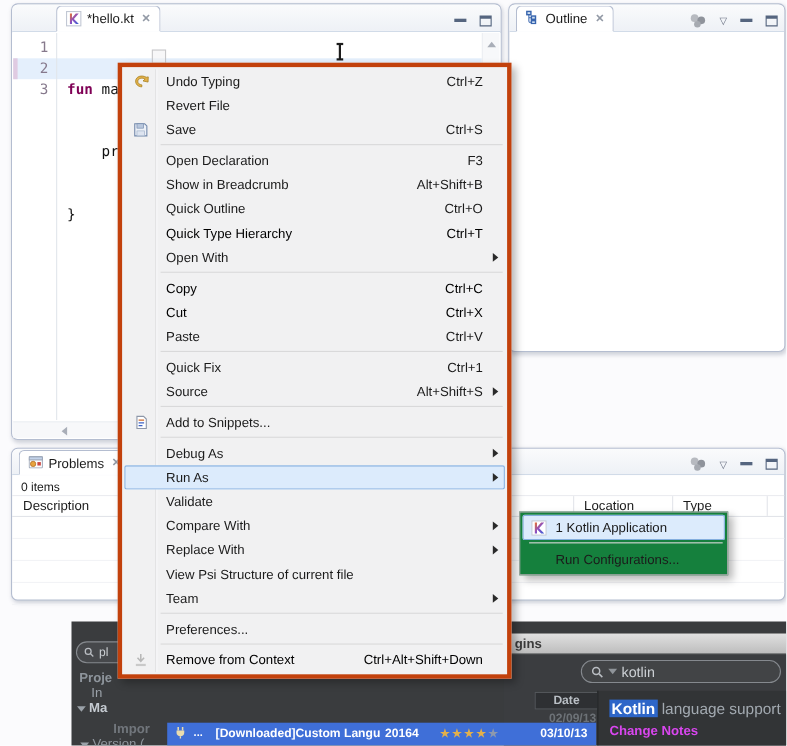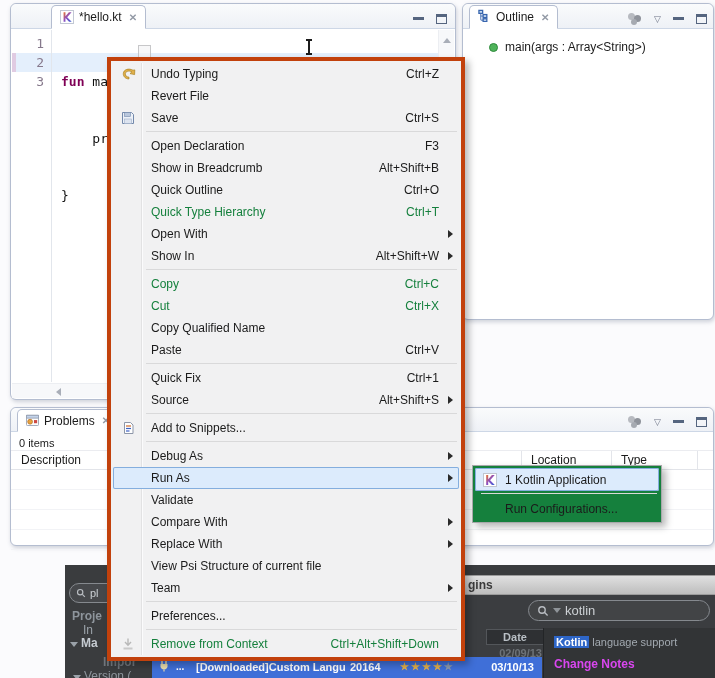--- a/index.html
+++ b/index.html
@@ -101,21 +101,21 @@
     position:absolute; left:393px; top:10px; right:0; height:20px;
     background:linear-gradient(#e0e0e0,#bdbdbd); border:1px solid #9b9b9b; border-right:none;
     border-radius:5px 0 0 0; color:#3b3b3b; font-size:12px; font-weight:bold;
     line-height:18px; padding-left:9px;
   }
   #plug-body { position:absolute; left:393px; top:30px; right:0; bottom:0; background:#3b3d40; }
   #dk-search2 { left:70px; top:5px; width:182px; height:21px; font-size:13px; padding:0 8px; background:#424446; }
   #date-header { position:absolute; left:28px; top:34px; width:58px; height:16px; background:#2e3033; border:1px solid #53565a; color:#b9bfc5; font-size:11px; font-weight:bold; text-align:center; line-height:14px; }
   #prev-date { position:absolute; left:30px; top:52px; width:54px; font-size:11px; font-weight:bold; color:#6d7277; text-align:right; }
   #plug-details { position:absolute; left:85px; top:33px; right:0; bottom:0; background:#323436; border-left:1px solid #232527; }
-  #detail-name { position:absolute; left:10px; top:8px; font-size:11px; color:#a2a9b0; white-space:nowrap; }
+  #detail-name { position:absolute; left:10px; top:8px; font-size:14px; color:#a2a9b0; white-space:nowrap; }
   #detail-name .hl { background:#2e66c8; color:#fff; padding:0 2px; font-weight:bold; }
   #detail-section { position:absolute; left:10px; top:29px; font-size:12px; font-weight:bold; color:#d946ef; }
   #sel-row {
     position:absolute; left:87px; top:92px; width:390px; height:21px;
     background:#3f6fd8; color:#fff; font-size:10px; font-weight:bold; z-index:2;
   }
   #sel-row > span { position:absolute; top:4px; white-space:nowrap; }
   .sr-plug { left:6px; top:3px !important; }
   .sr-ellipsis { left:24px; }
   .sr-name { left:44px; font-size:11px !important; }
@@ -128,21 +128,21 @@
   #context-menu {
     position:absolute; left:107px; top:57px; width:358px;
     background:#f1f1f2; border:4px solid #c2410c; padding:2px;
     box-shadow:4px 4px 7px rgba(0,0,0,.28); z-index:10; font-size:12px;
   }
   #menu-gutter { position:absolute; left:30px; top:2px; bottom:2px; width:2px; border-left:1px solid #e2e2e3; border-right:1px solid #fbfbfc; }
   .mi { position:relative; height:22px; display:flex; align-items:center; padding:0 20px 0 38px; }
   .mi .lbl { flex:0 1 auto; white-space:nowrap; }
   .mi .sc { margin-left:auto; white-space:nowrap; }
   .mi .ic { position:absolute; left:6px; top:3px; width:18px; height:16px; display:flex; align-items:center; justify-content:center; }
-  .mi.disabled { color:#15803d; }
+  .mi.disabled { color:#000000; }
   .mi.selected { background:#dcebfc; box-shadow:0 0 0 1px #84aede inset; border-radius:2px; }
   .mi .arrow { position:absolute; right:6px; top:7px; width:0; height:0; border-top:4px solid transparent; border-bottom:4px solid transparent; border-left:5px solid #2a2a2a; }
   .msep { height:1px; background:#d9d9da; margin:2px 2px 3px 33px; }
 
   
   #run-submenu {
     position:absolute; left:472px; top:465px; width:190px;
     background:#15803d; border:1px solid #a8a8aa; padding:2px;
     box-shadow:4px 4px 7px rgba(0,0,0,.28); z-index:11; font-size:12px;
   }
@@ -220,24 +220,20 @@
         <span class="dot-cluster">
             <i></i>
             <i></i>
             <i></i>
           </span>
         <span class="chevron">▽</span>
         <span class="min-glyph"></span>
         <span class="max-glyph"></span>
       </div>
     </div>
-    <div class="outline-row">
-      <span class="green-dot"></span>
-      <span>main(args : Array&lt;String&gt;)</span>
-    </div>
   </div>
 
   <div class="pane" id="problems-pane">
     <div class="tabbar short">
       <div class="tab" id="problems-tab" style="height:23px;">
         <span>
           <svg width="13" height="13" viewBox="0 0 14 14">
               <rect x="0.5" y="2.5" width="13" height="11" rx="1" fill="#fdfdfd" stroke="#98a2b4"></rect>
               <rect x="0.5" y="2.5" width="13" height="3" fill="#c3d3ea" stroke="#98a2b4"></rect>
               <circle cx="4.4" cy="9.4" r="2.6" fill="#e8a33d" stroke="#b5722a" stroke-width="0.8"></circle>
@@ -365,36 +361,28 @@
         <span class="sc">Ctrl+O</span>
       </div>
       <div class="mi disabled">
         <span class="lbl">Quick Type Hierarchy</span>
         <span class="sc">Ctrl+T</span>
       </div>
       <div class="mi">
         <span class="lbl">Open With</span>
         <span class="arrow"></span>
       </div>
-      <div class="mi">
-        <span class="lbl">Show In</span>
-        <span class="sc">Alt+Shift+W</span>
-        <span class="arrow"></span>
-      </div>
       <div class="msep"></div>
       <div class="mi disabled">
         <span class="lbl">Copy</span>
         <span class="sc">Ctrl+C</span>
       </div>
       <div class="mi disabled">
         <span class="lbl">Cut</span>
         <span class="sc">Ctrl+X</span>
-      </div>
-      <div class="mi">
-        <span class="lbl">Copy Qualified Name</span>
       </div>
       <div class="mi">
         <span class="lbl">Paste</span>
         <span class="sc">Ctrl+V</span>
       </div>
       <div class="msep"></div>
       <div class="mi">
         <span class="lbl">Quick Fix</span>
         <span class="sc">Ctrl+1</span>
       </div>

